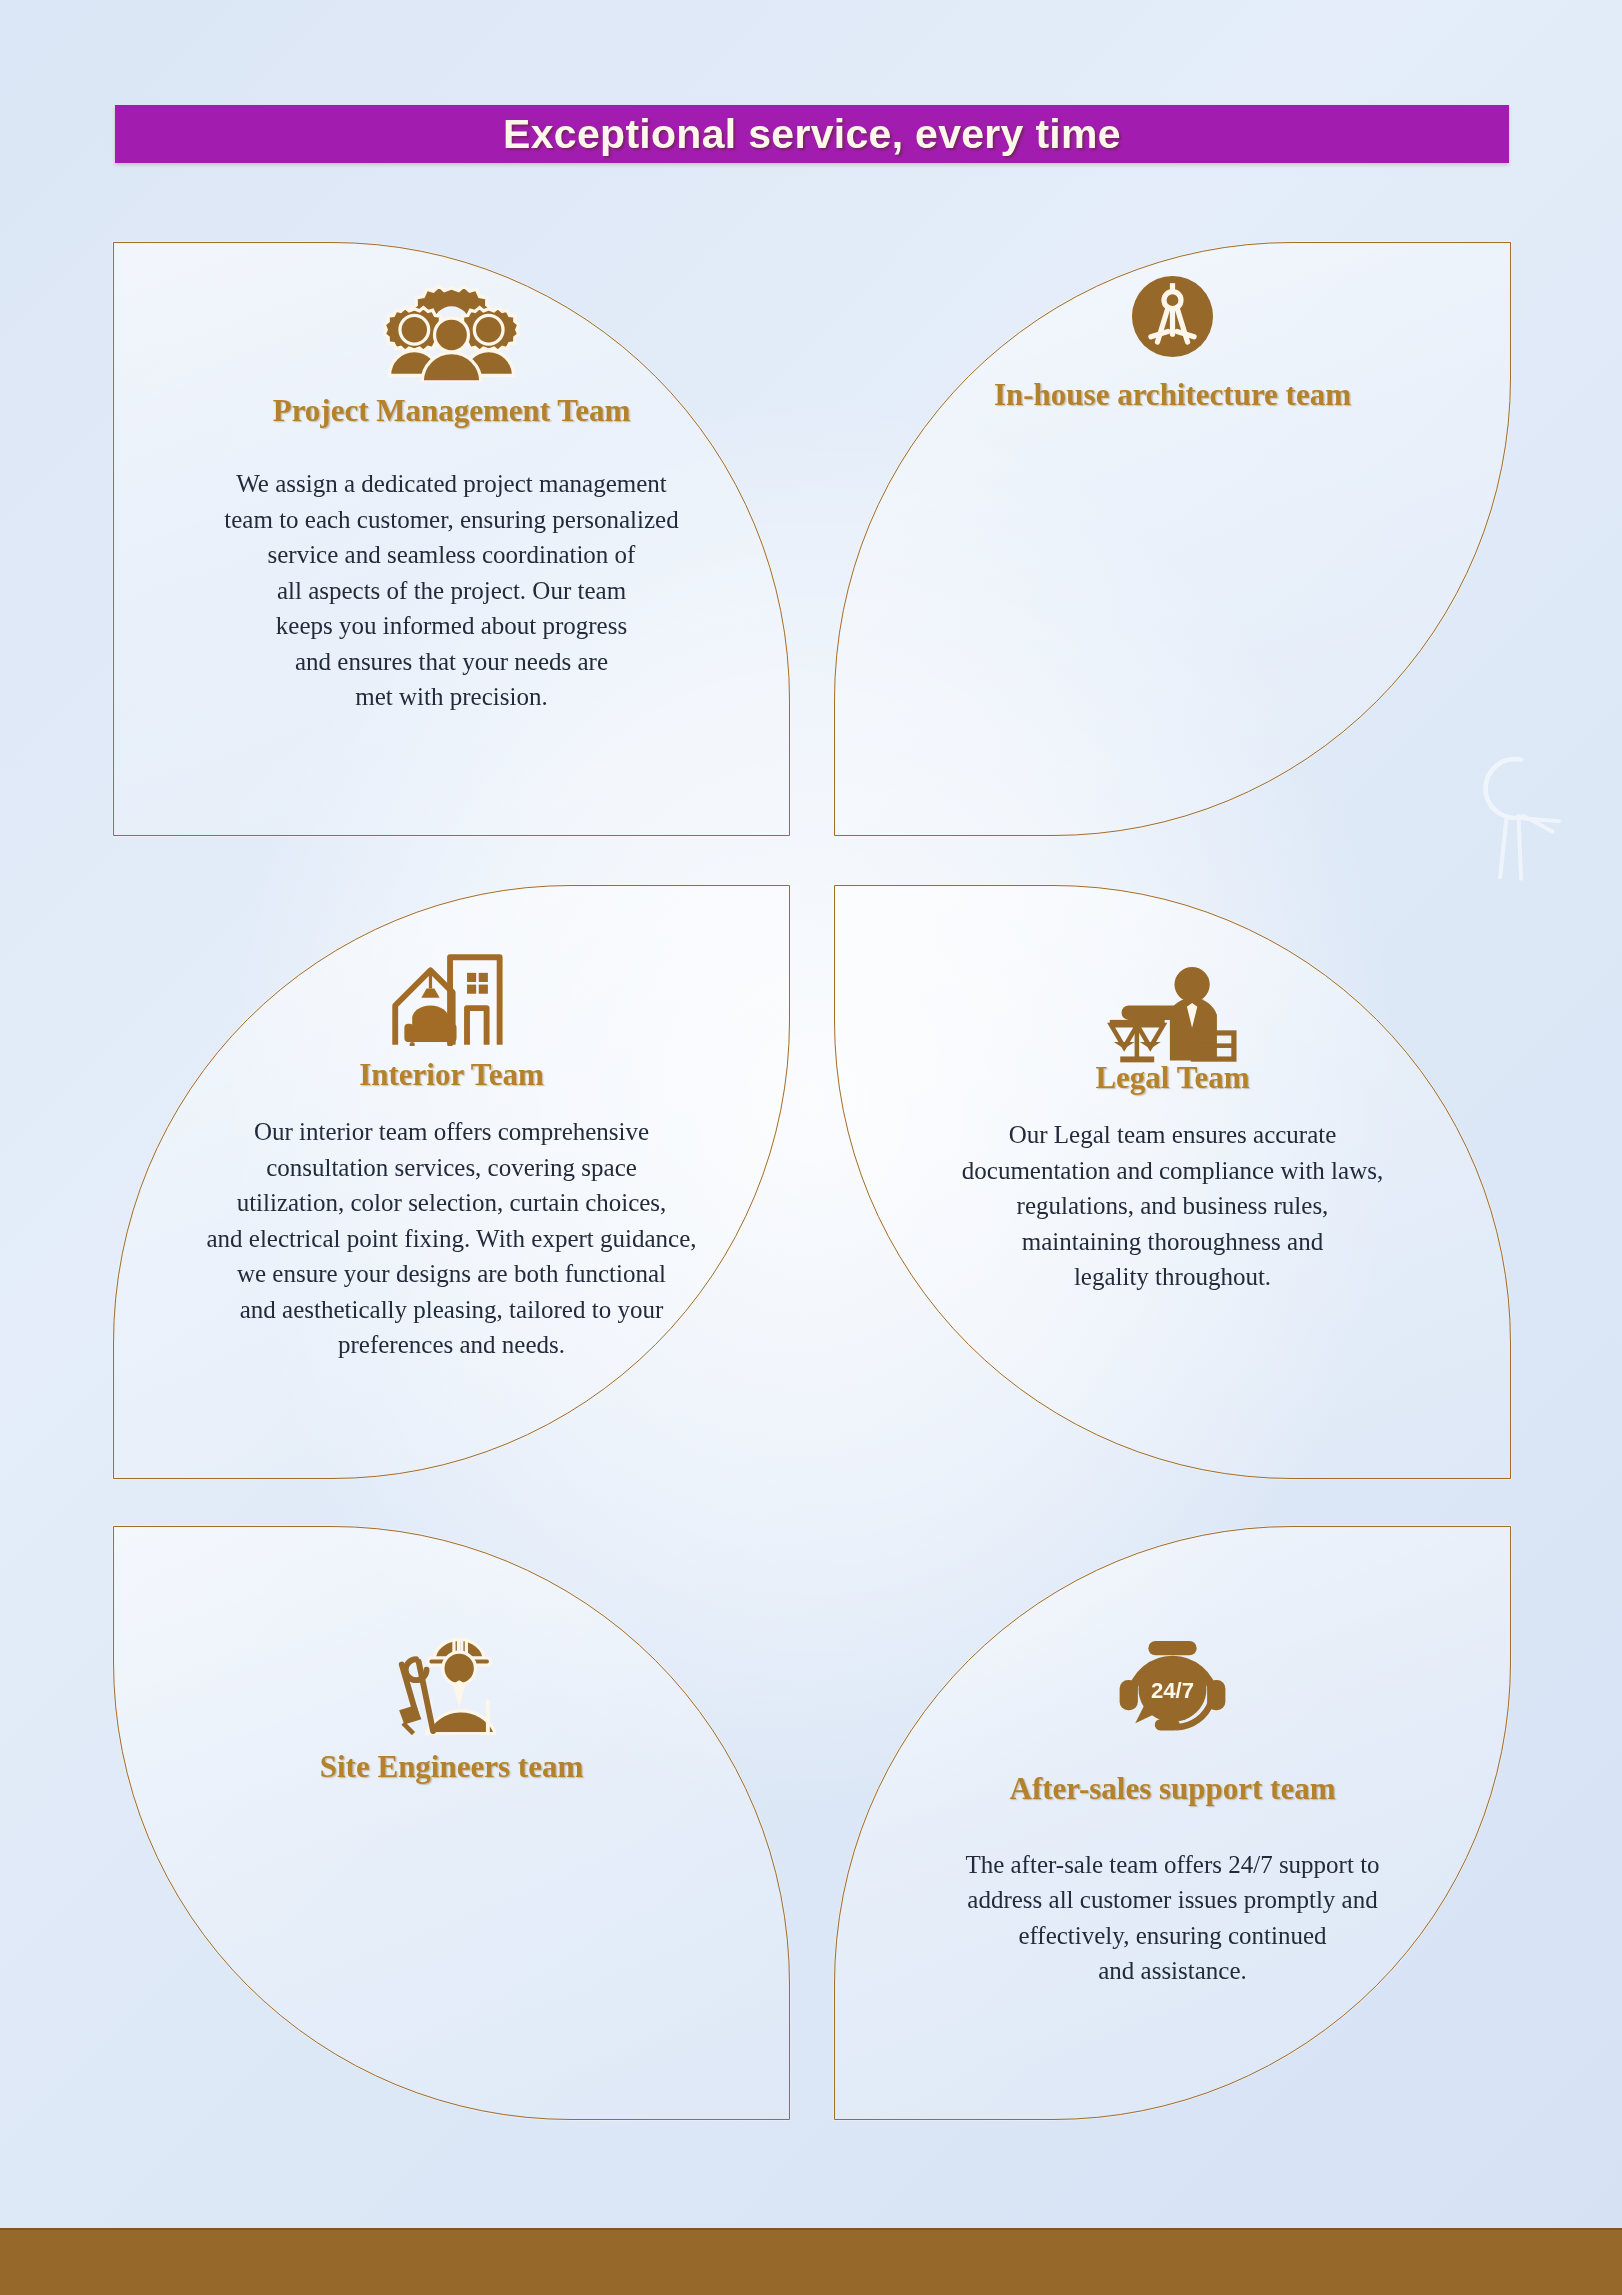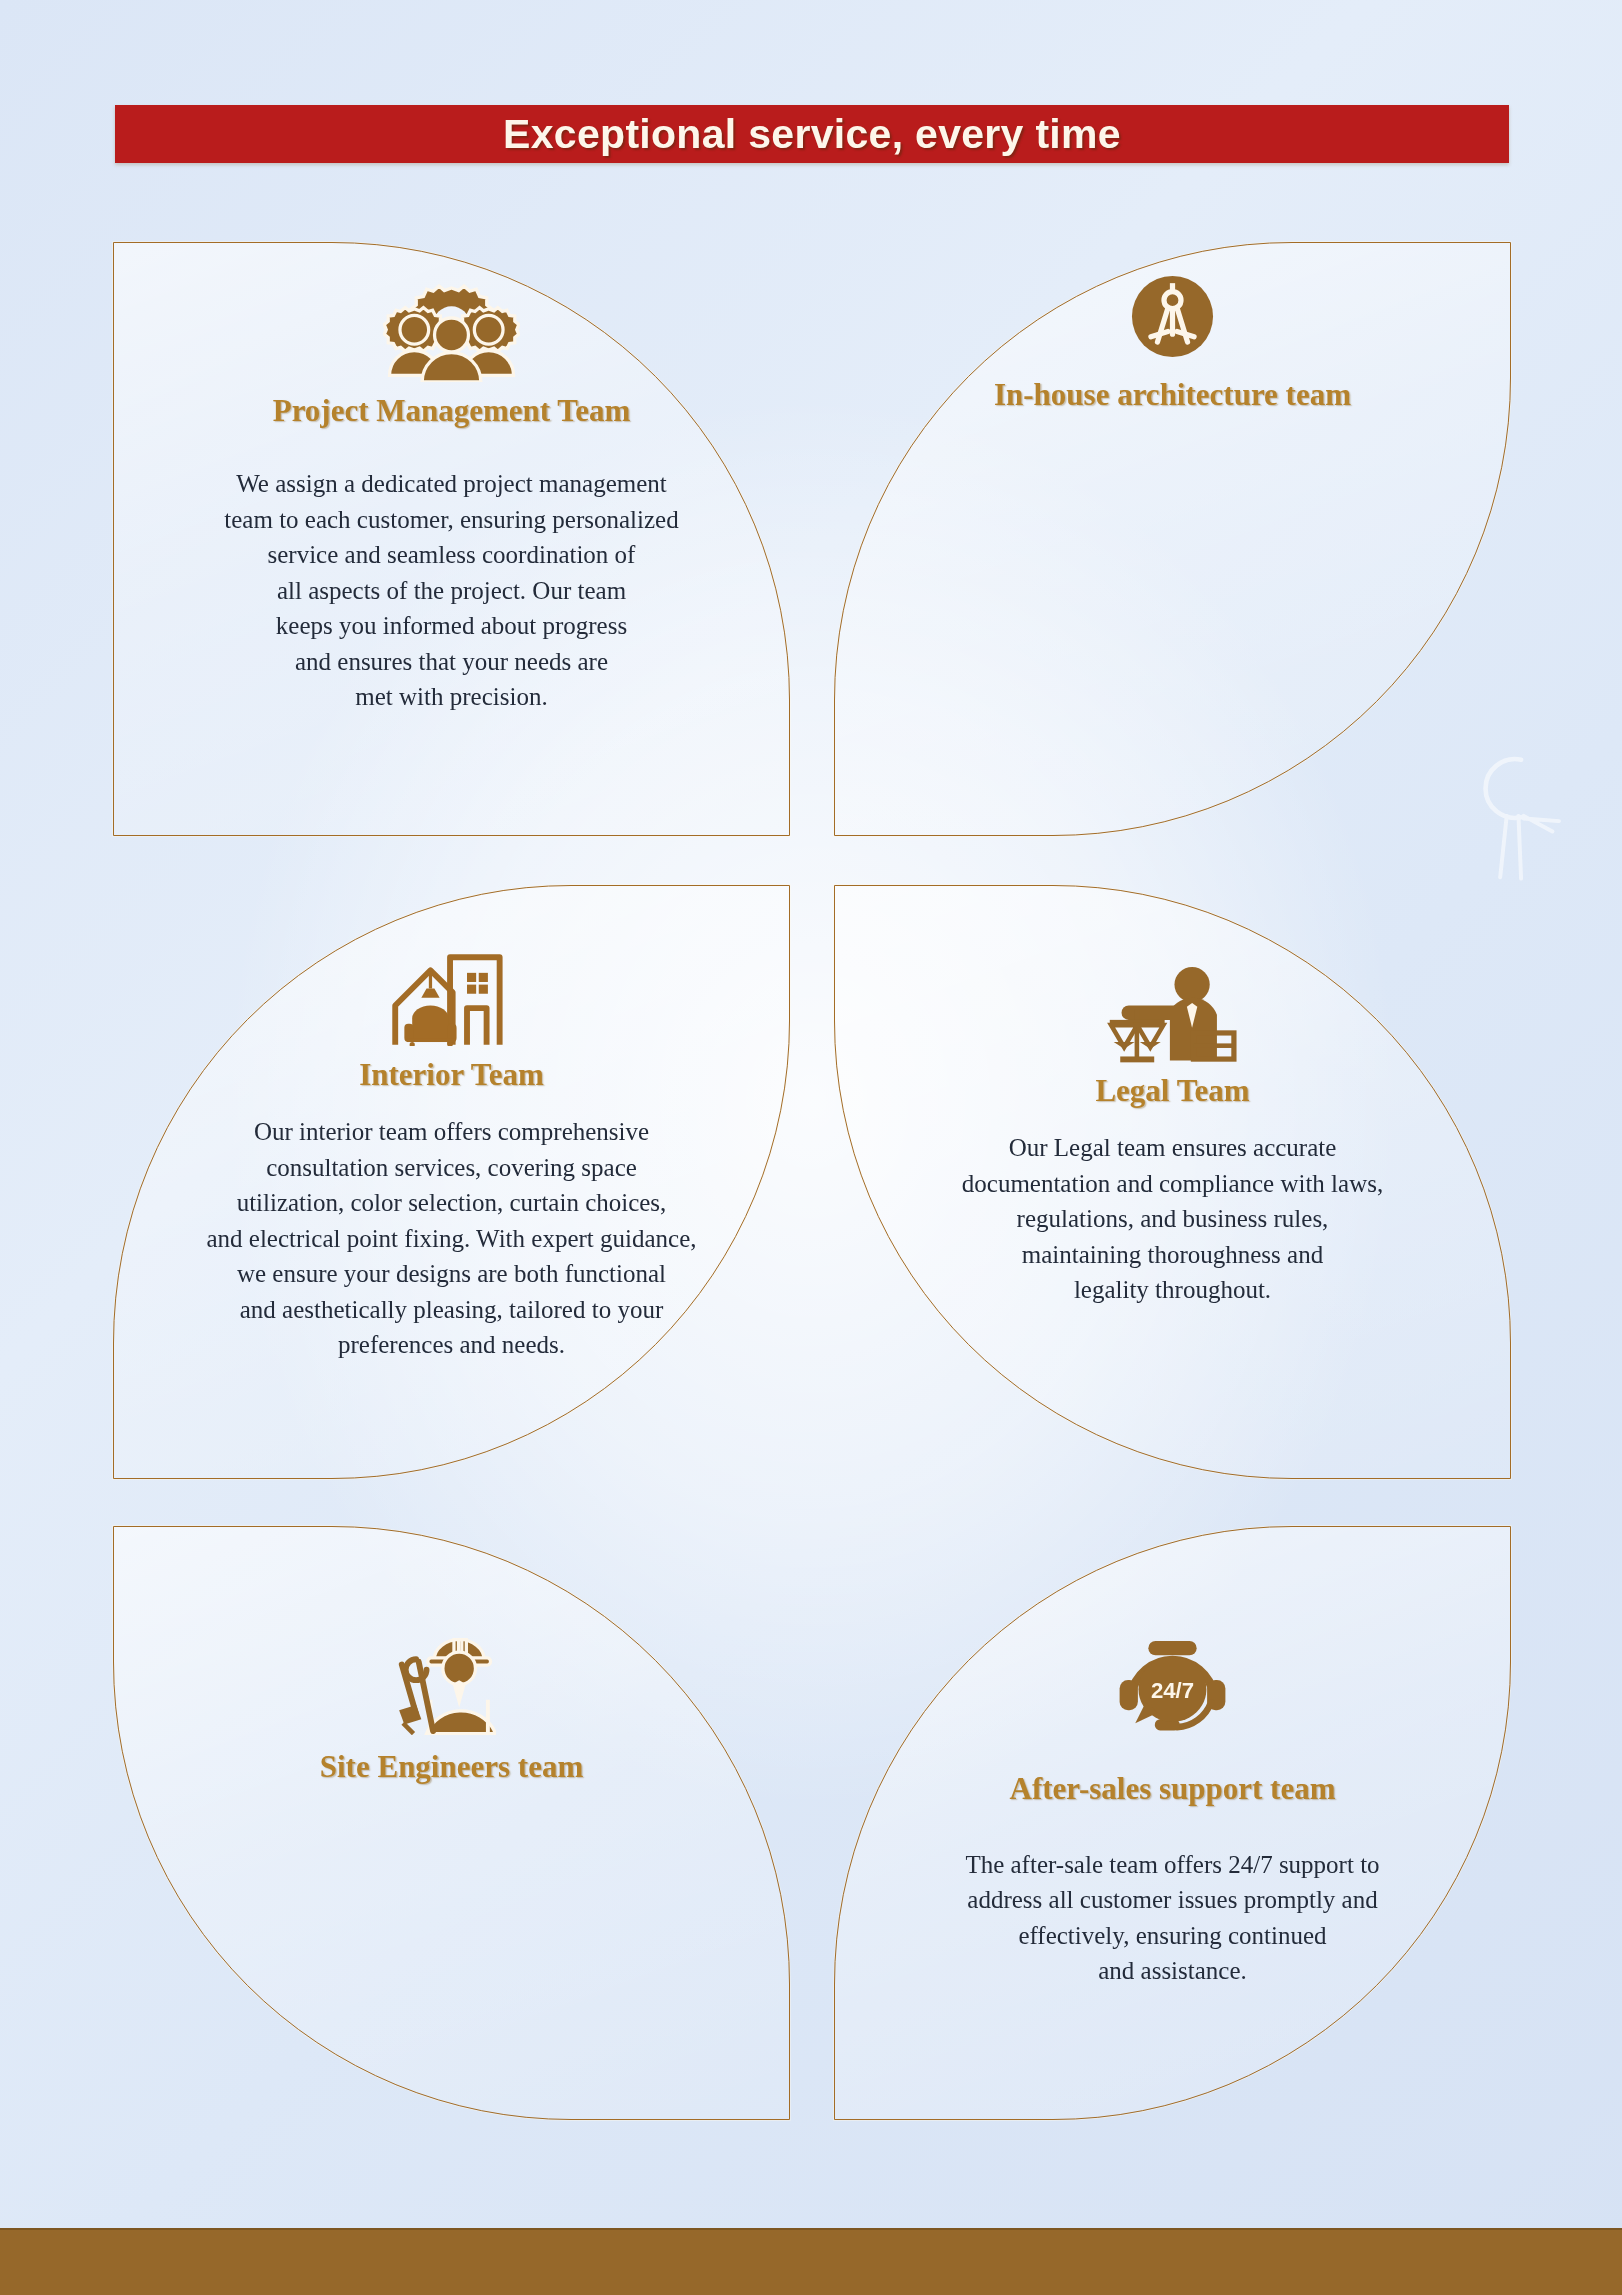--- a/index.html
+++ b/index.html
@@ -21,21 +21,21 @@
   .watermark{
     position:absolute; right:51px; top:753px;
     width:111px; height:131px;
     opacity:.55; pointer-events:none;
   }
 
   
   .header-banner{
     position:absolute; left:115px; top:105px;
     width:1394px; height:58px;
-    background:#b91c1c;
+    background:#a21caf;
     box-shadow:0 2px 3.3px rgba(120,90,40,0.25);
     display:flex; align-items:center; justify-content:center;
   }
   .header-title{
     color:#fdf6ea;
     font-family:"Liberation Sans", sans-serif;
     font-weight:bold;
     font-size:41px;
     letter-spacing:0.3px;
     text-shadow:2px 2px 2px rgba(70,45,10,.45);
@@ -91,21 +91,21 @@
 
   .c2 .card-icon{ margin-top:27.5px; }
   .c2 .card-title{ margin-top:14.4px; }
   .c2 .card-body{ margin-top:38px; }
 
   .c3 .card-icon{ margin-top:65px; }
   .c3 .card-title{ margin-top:14.4px; }
   .c3 .card-body{ margin-top:21px; }
 
   .c4 .card-icon{ margin-top:82px; }
-  .c4 .card-title{ margin-top:13px; }
+  .c4 .card-title{ margin-top:0; }
   .c4 .card-body{ margin-top:21px; }
 
   .c5 .card-icon{ margin-top:113px; }
   .c5 .card-title{ margin-top:17px; }
   .c5 .card-body{ margin-top:17px; }
 
   .c6 .card-icon{ margin-top:113px; }
   .c6 .card-title{ margin-top:15.7px; }
   .c6 .card-body{ margin-top:17px; }
 

